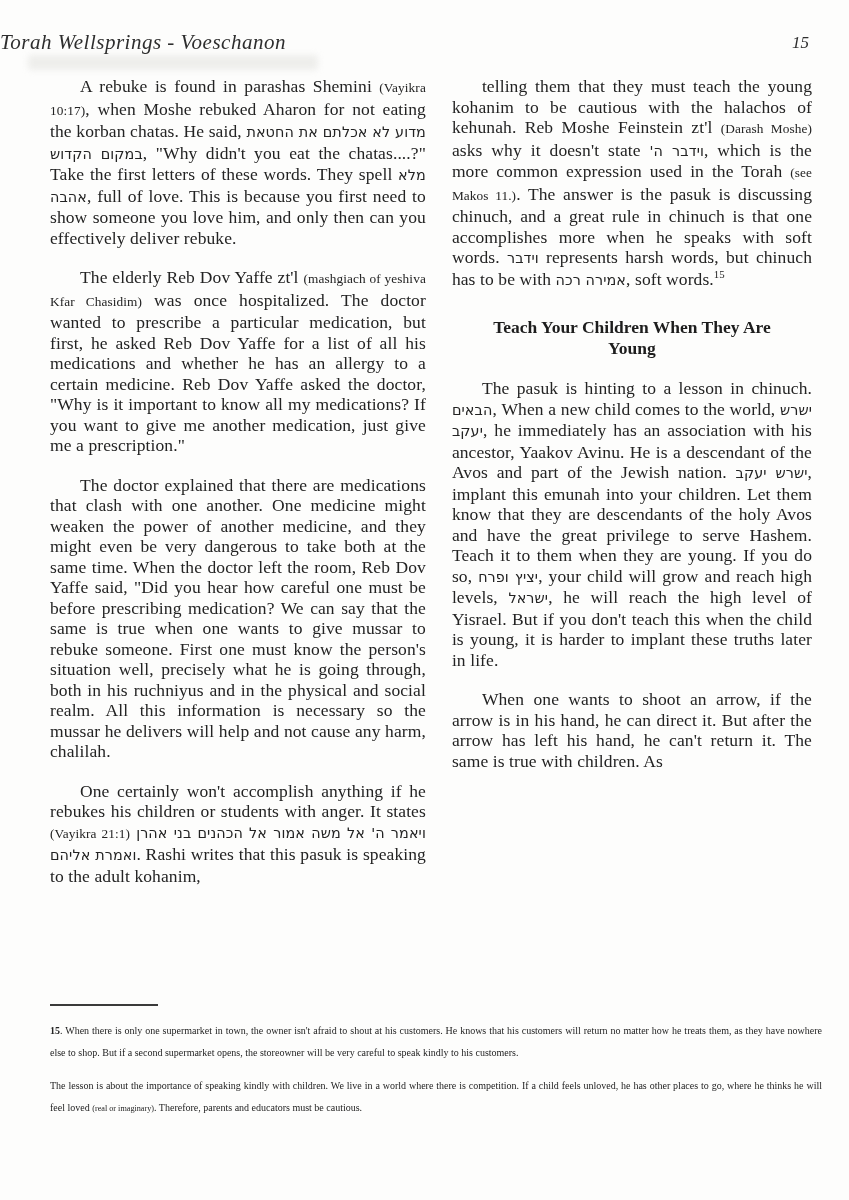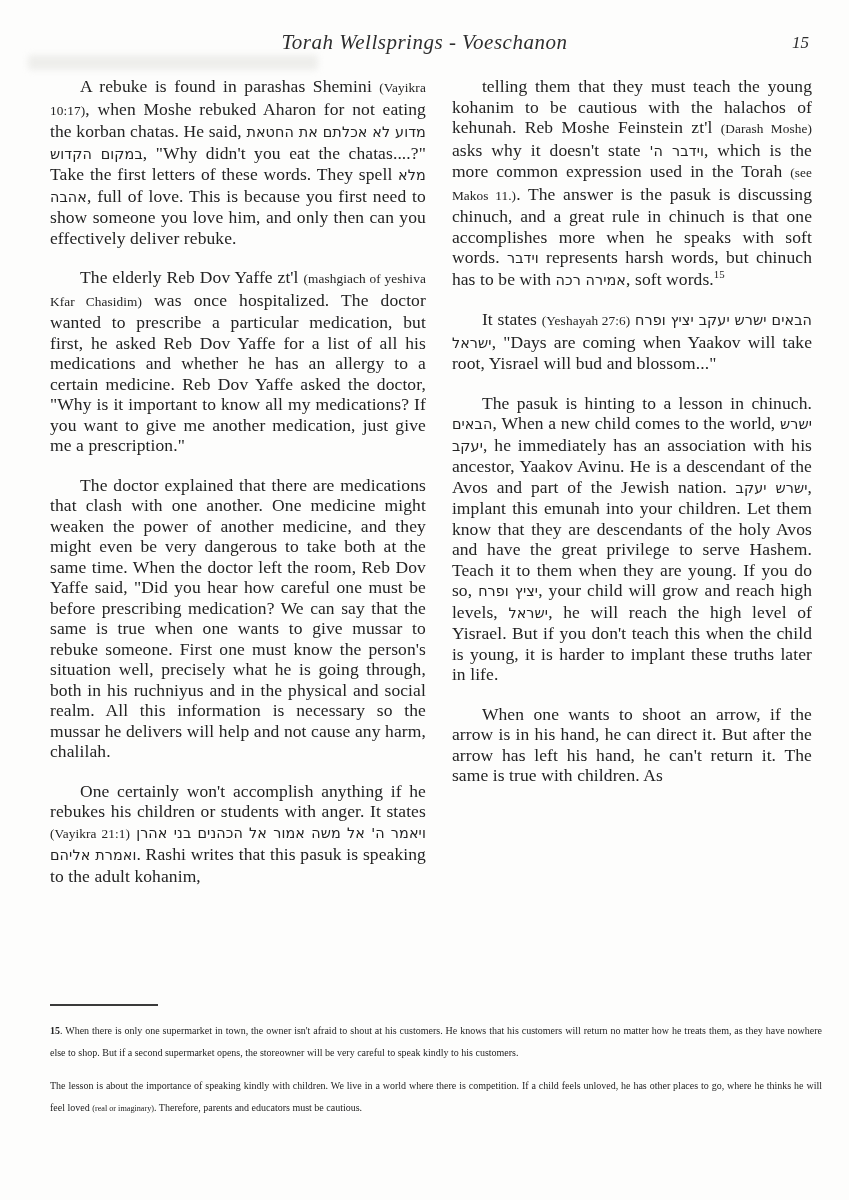--- a/index.html
+++ b/index.html
@@ -17,21 +17,20 @@
     position: absolute;
     top: 55px; left: 28px;
     width: 290px; height: 15px;
     background: #e9e9e6;
     filter: blur(3px);
     border-radius: 3px;
     opacity: 0.75;
   }
   .page-header { position: absolute; top: 0; left: 0; right: 0; height: 70px; }
   .title {
-    text-align: center;
     font-style: italic;
     font-size: 21px;
     letter-spacing: 0.5px;
     padding-top: 30px;
     color: #2e2e2e;
   }
   .pagenum {
     position: absolute;
     top: 33px; right: 40px;
     font-style: italic;
@@ -102,21 +101,21 @@
 
   <main class="columns">
     <section class="col col-left">
         <p class="block-paragraph"><span class="run run-n">A rebuke is found in parashas Shemini </span><span class="run run-sm">(Vayikra 10:17)</span><span class="run run-n">, when Moshe rebuked Aharon for not eating the korban chatas. He said, </span><span class="run run-h" dir="rtl" lang="he">מדוע לא אכלתם את החטאת במקום הקדוש</span><span class="run run-n">, "Why didn't you eat the chatas....?" Take the first letters of these words. They spell </span><span class="run run-h" dir="rtl" lang="he">מלא אהבה</span><span class="run run-n">, full of love. This is because you first need to show someone you love him, and only then can you effectively deliver rebuke.</span></p>
         <p class="block-paragraph"><span class="run run-n">The elderly Reb Dov Yaffe zt'l </span><span class="run run-sm">(mashgiach of yeshiva Kfar Chasidim)</span><span class="run run-n"> was once hospitalized. The doctor wanted to prescribe a particular medication, but first, he asked Reb Dov Yaffe for a list of all his medications and whether he has an allergy to a certain medicine. Reb Dov Yaffe asked the doctor, "Why is it important to know all my medications? If you want to give me another medication, just give me a prescription."</span></p>
         <p class="block-paragraph"><span class="run run-n">The doctor explained that there are medications that clash with one another. One medicine might weaken the power of another medicine, and they might even be very dangerous to take both at the same time. When the doctor left the room, Reb Dov Yaffe said, "Did you hear how careful one must be before prescribing medication? We can say that the same is true when one wants to give mussar to rebuke someone. First one must know the person's situation well, precisely what he is going through, both in his </span><span class="run run-i">ruchniyus</span><span class="run run-n"> and in the physical and social realm. All this information is necessary so the mussar he delivers will help and not cause any harm, </span><span class="run run-i">chalilah</span><span class="run run-n">.</span></p>
         <p class="block-paragraph"><span class="run run-n">One certainly won't accomplish anything if he rebukes his children or students with anger. It states </span><span class="run run-sm">(Vayikra 21:1)</span><span class="run run-n"> </span><span class="run run-h" dir="rtl" lang="he">ויאמר ה' אל משה אמור אל הכהנים בני אהרן ואמרת אליהם</span><span class="run run-n">. Rashi writes that this pasuk is speaking to the adult kohanim,</span></p>
       </section>
     <section class="col col-right">
         <p class="block-paragraph"><span class="run run-n">telling them that they must teach the young kohanim to be cautious with the halachos of kehunah. Reb Moshe Feinstein zt'l </span><span class="run run-sm">(Darash Moshe)</span><span class="run run-n"> asks why it doesn't state </span><span class="run run-h" dir="rtl" lang="he">וידבר ה'</span><span class="run run-n">, which is the more common expression used in the Torah </span><span class="run run-sm">(see Makos 11.)</span><span class="run run-n">. The answer is the pasuk is discussing chinuch, and a great rule in chinuch is that one accomplishes more when he speaks with soft words. </span><span class="run run-h" dir="rtl" lang="he">וידבר</span><span class="run run-n"> represents harsh words, but chinuch has to be with </span><span class="run run-h" dir="rtl" lang="he">אמירה רכה</span><span class="run run-n">, soft words.</span><sup class="run run-sup">15</sup></p>
-        <p class="block-paragraph"><span class="run run-n">It states </span><span class="run run-sm">(Yeshayah 27:6)</span><span class="run run-n"> </span><span class="run run-h" dir="rtl" lang="he">הבאים ישרש יעקב יציץ ופרח ישראל</span><span class="run run-n">, "Days are coming when Yaakov will take root, Yisrael will bud and blossom..."</span></p>
+        <h2 class="block-heading"><span class="run run-b">Teach Your Children When They Are Young</span></h2>
         <p class="block-paragraph"><span class="run run-n">The pasuk is hinting to a lesson in chinuch. </span><span class="run run-h" dir="rtl" lang="he">הבאים</span><span class="run run-n">, When a new child comes to the world, </span><span class="run run-h" dir="rtl" lang="he">ישרש יעקב</span><span class="run run-n">, he immediately has an association with his ancestor, Yaakov Avinu. He is a descendant of the Avos and part of the Jewish nation. </span><span class="run run-h" dir="rtl" lang="he">ישרש יעקב</span><span class="run run-n">, implant this emunah into your children. Let them know that they are descendants of the holy Avos and have the great privilege to serve Hashem. Teach it to them when they are young. If you do so, </span><span class="run run-h" dir="rtl" lang="he">יציץ ופרח</span><span class="run run-n">, your child will grow and reach high levels, </span><span class="run run-h" dir="rtl" lang="he">ישראל</span><span class="run run-n">, he will reach the high level of Yisrael. But if you don't teach this when the child is young, it is harder to implant these truths later in life.</span></p>
         <p class="block-paragraph"><span class="run run-n">When one wants to shoot an arrow, if the arrow is in his hand, he can direct it. But after the arrow has left his hand, he can't return it. The same is true with children. As</span></p>
       </section>
   </main>
 
   <div class="footnote-rule"></div>
   <section class="footnotes">
       <p class="block-paragraph"><span class="run run-b">15</span><span class="run run-n">. When there is only one supermarket in town, the owner isn't afraid to shout at his customers. He knows that his customers will return no matter how he treats them, as they have nowhere else to shop. But if a second supermarket opens, the storeowner will be very careful to speak kindly to his customers.</span></p>
       <p class="block-paragraph"><span class="run run-n">The lesson is about the importance of speaking kindly with children. We live in a world where there is competition. If a child feels unloved, he has other places to go, where he thinks he will feel loved </span><span class="run run-sm">(real or imaginary)</span><span class="run run-n">. Therefore, parents and educators must be cautious.</span></p>
     </section>

